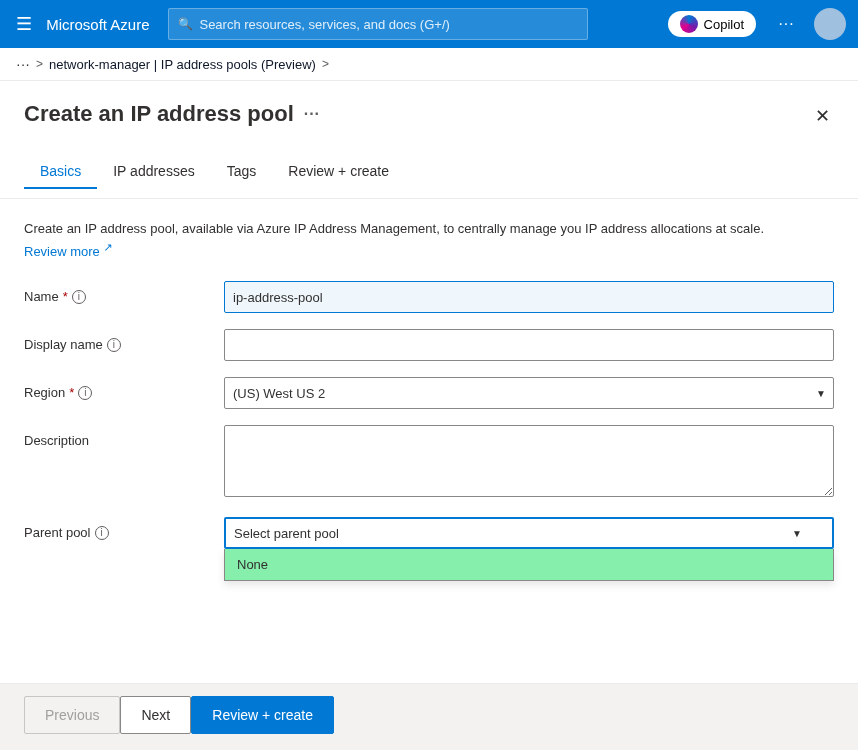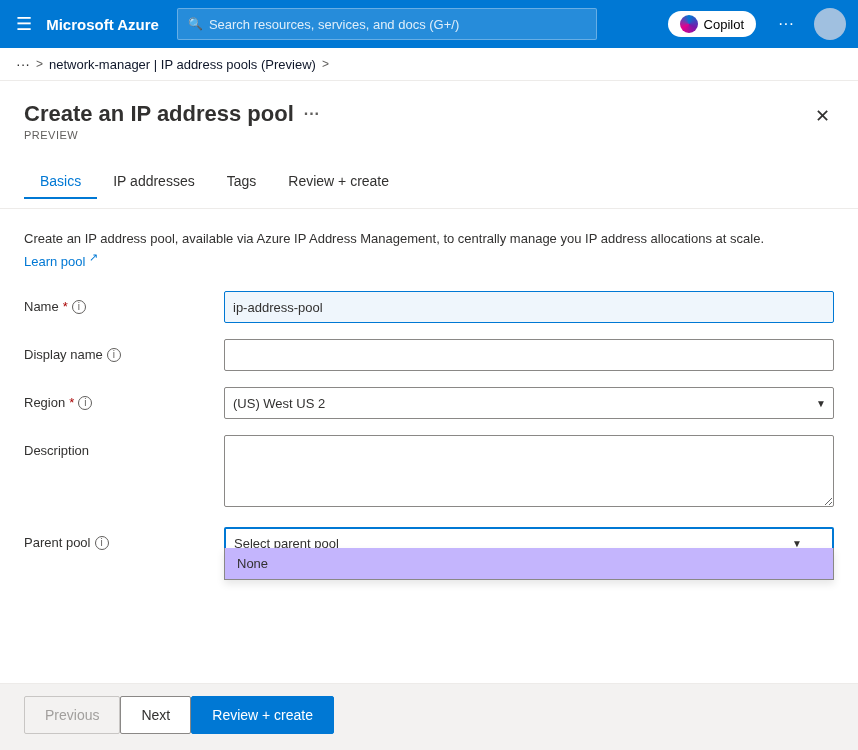--- a/index.html
+++ b/index.html
@@ -8,21 +8,21 @@
     
     .top-nav {
       background: #0078d4;
       height: 48px;
       display: flex;
       align-items: center;
       padding: 0 12px;
       gap: 10px;
     }
     .nav-hamburger { color: white; font-size: 18px; cursor: pointer; padding: 4px; }
-    .nav-logo { color: white; font-weight: 700; font-size: 15px; margin-right: 8px; white-space: nowrap; }
+    .nav-logo { color: white; font-weight: 400; font-size: 15px; margin-right: 8px; white-space: nowrap; }
     .nav-search {
       flex: 1;
       max-width: 420px;
       background: rgba(255,255,255,0.15);
       border: 1px solid rgba(255,255,255,0.3);
       border-radius: 2px;
       height: 32px;
       display: flex;
       align-items: center;
       padding: 0 10px;
@@ -216,24 +216,24 @@
       font-size: 13px;
       color: #323130;
       background: white;
       cursor: pointer;
       display: flex;
       align-items: center;
       justify-content: space-between;
     }
     .parent-pool-dropdown {
       position: absolute;
-      top: 21px;
+      top: 32px;
       left: 0;
       right: 0;
-      background: #c4b5fd;
+      background: #86efac;
       border: 1px solid #8a8886;
       border-top: none;
       z-index: 100;
       box-shadow: 0 4px 8px rgba(0,0,0,0.1);
     }
     .dropdown-item {
       padding: 8px 12px;
       font-size: 13px;
       color: #323130;
       cursor: pointer;
@@ -298,39 +298,38 @@
 </div>
 
 <div class="panel">
 
   <div class="panel-header">
     <div class="panel-title-block">
       <div class="panel-title">
         <span>Create an IP address pool</span>
         <span class="panel-title-ellipsis">···</span>
       </div>
-      <div class="panel-subtitle">PREVIEW</div>
     </div>
     <button class="close-btn">✕</button>
   </div>
 
   <div class="tabs">
     <div class="tab active">Basics</div>
     <div class="tab">IP addresses</div>
     <div class="tab">Tags</div>
     <div class="tab">Review + create</div>
   </div>
 
   <div class="panel-content">
 
     <div class="info-banner">
       <span>Create an IP address pool, available via Azure IP Address Management, to centrally manage you IP address allocations at scale.</span>
       <br>
       <a href="#">
-        <span>Learn pool</span>
+        <span>Review more</span>
         <span class="external-icon">↗</span>
       </a>
     </div>
 
     <div class="form-row">
       <div class="form-label">
         <span>Name</span>
         <span class="required-star">*</span>
         <span class="info-icon">i</span>
       </div>

